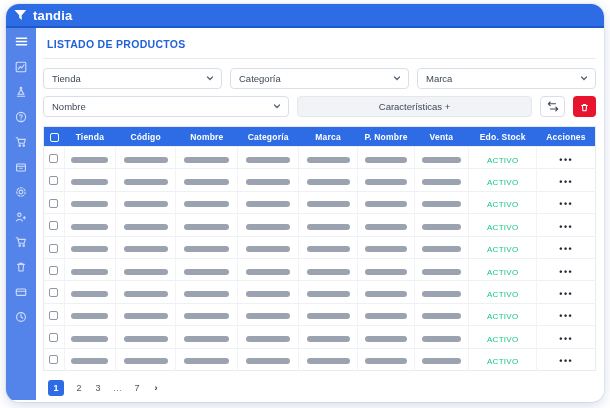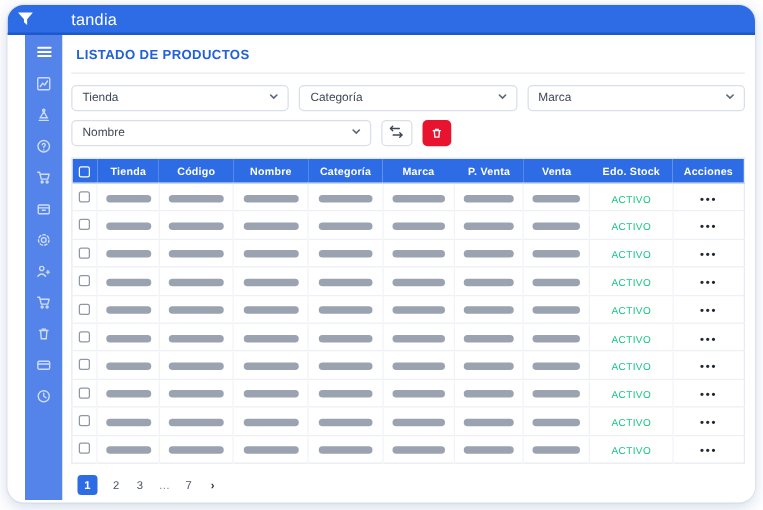--- a/index.html
+++ b/index.html
@@ -9,23 +9,23 @@
     position:absolute; left:6px; top:4px; width:598px; height:398px;
     border-radius:13px; overflow:hidden; background:#ffffff;
     box-shadow:0 3px 12px rgba(30,70,140,.20), 0 0 0 1px rgba(120,150,200,.10);
   }
 
   
   .topbar {
     height:24px; background:#2d6ce4; border-bottom:2px solid #1d59cb;
     display:flex; align-items:center; padding-left:7px; gap:5px;
   }
-  .brand-text { color:#ffffff; font-weight:normal; font-size:13px; letter-spacing:.2px;margin-left:24px; }
-
-  .shell { display:flex; height:372px;padding-left:14px; }
+  .brand-text { color:#ffffff; font-weight:bold; font-size:13px; letter-spacing:.2px; }
+
+  .shell { display:flex; height:372px; }
 
   
   .sidebar {
     width:30px; background:#5484e9; flex:0 0 30px;
     display:flex; flex-direction:column; align-items:center;
     padding-top:7px; gap:12px;
   }
   .side-ic { width:13px; height:13px; display:flex; align-items:center; justify-content:center; opacity:.72; cursor:pointer; }
   .side-ic.first { opacity:1; }
   .side-ic svg { display:block; }
@@ -220,20 +220,23 @@
           </div>
         </div>
         <div class="frow">
           <div class="select nombre">
             <span>Nombre</span>
             <span class="chev">
               <svg width="8" height="8" viewBox="0 0 8 8" fill="none" stroke="#5b6676" stroke-width="1.3" stroke-linecap="round">
                   <path d="M1.5 3 L4 5.5 L6.5 3"></path>
                 </svg>
             </span>
+          </div>
+          <div class="btn-carac">
+            <span>Características +</span>
           </div>
           <div class="btn-icon">
             <span>
               <svg width="12" height="11" viewBox="0 0 12 11" fill="none" stroke="#3c4858" stroke-width="1.1" stroke-linecap="round" stroke-linejoin="round">
                 <path d="M3.2 1 L1.3 2.8 L3.2 4.6 M1.6 2.8 H8.5"></path>
                 <path d="M8.8 6.2 L10.7 8 L8.8 9.8 M10.4 8 H3.5"></path>
               </svg>
             </span>
           </div>
           <div class="btn-danger">
@@ -261,21 +264,21 @@
           <col style="width:10.6%">
         </colgroup>
         <thead>
           <tr>
             <th><span class="cb head"></span></th>
             <th>Tienda</th>
             <th>Código</th>
             <th>Nombre</th>
             <th>Categoría</th>
             <th>Marca</th>
-            <th>P. Venta</th>
+            <th>P. Nombre</th>
             <th>Venta</th>
             <th>Edo. Stock</th>
             <th>Acciones</th>
           </tr>
         </thead>
         <tbody>
             <tr>
               <td><span class="cb"></span></td>
               <td><span class="bar"></span></td>
               <td><span class="bar"></span></td>

